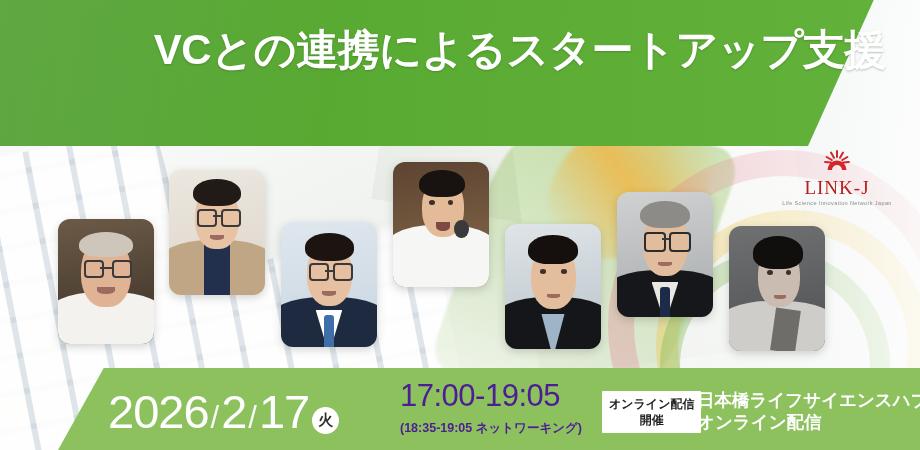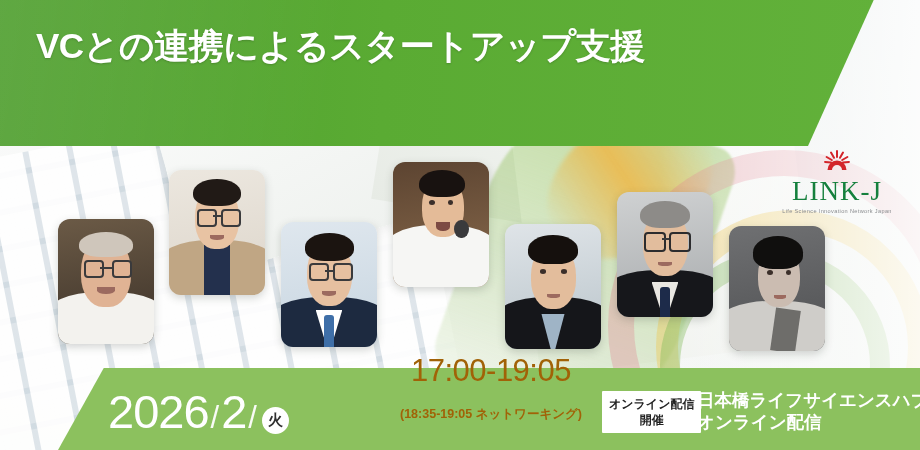--- a/index.html
+++ b/index.html
@@ -149,26 +149,27 @@
     background: linear-gradient(100deg, rgba(255,255,255,.10), rgba(255,255,255,0) 40%);
     border-bottom-right-radius: 58px;
   }
 
   .title-main {
     position: absolute;
     left: 36px;
     top: 28px;
     width: 850px;
     color: #ffffff;
-    font-size: 35px;
+    font-size: 42px;
     font-weight: bold;
     letter-spacing: -0.5px;
     line-height: 1.05;
     white-space: nowrap;
     text-shadow: 0 1px 2px rgba(40,70,25,.30);
+    text-align: right;
   }
   .title-sub {
     position: absolute;
     left: 40px;
     top: 90px;
     width: 850px;
     color: #ffffff;
     font-size: 29px;
     font-weight: bold;
     letter-spacing: 0px;
@@ -186,23 +187,23 @@
     text-align: center;
   }
   .logo-mark {
     width: 36px;
     height: 26px;
     margin: 0 auto 2px auto;
     display: block;
   }
   .logo-word {
     font-family: "Liberation Serif", "DejaVu Serif", serif;
-    font-size: 27px;
+    font-size: 19px;
     letter-spacing: 1px;
-    color: #15803d;
+    color: #b91c1c;
     line-height: 1;
   }
   .logo-tag {
     margin-top: 3px;
     font-size: 5.6px;
     letter-spacing: .35px;
     color: #8a8c8f;
     white-space: nowrap;
   }
 
@@ -267,26 +268,26 @@
     font-size: 15px;
     font-weight: bold;
     display: inline-flex;
     align-items: center;
     justify-content: center;
     transform: translateY(-3px);
   }
   .time-block {
     position: absolute;
     left: 400px;
-    bottom: 28px;
-    color: #a16207;
-    text-align: center;
+    bottom: 14px;
+    color: #4c1d95;
+    text-align: left;
   }
   .time-main { font-size: 31px; font-weight: 300; letter-spacing: -.5px; line-height: 1.05; }
-  .time-note { font-size: 12.5px; font-weight: bold; line-height: 1.2; margin-top: 19px; }
+  .time-note { font-size: 12.5px; font-weight: bold; line-height: 1.2; margin-top: 8px; }
   .badge {
     position: absolute;
     left: 602px;
     bottom: 17px;
     background: #ffffff;
     color: #222222;
     font-size: 12px;
     font-weight: bold;
     line-height: 1.35;
     padding: 5px 7px;
@@ -436,20 +437,21 @@
 
   </div>
 
   <div class="footer-band"></div>
 
   <div class="date-block">
     <span class="date-y">2026</span>
     <span class="date-sl">/</span>
     <span class="date-m">2</span>
     <span class="date-sl">/</span>
+    <span class="date-d">17</span>
     <span class="date-dow">火</span>
   </div>
 
   <div class="time-block">
     <div class="time-main">17:00-19:05</div>
     <div class="time-note">(18:35-19:05 ネットワーキング)</div>
   </div>
 
   <div class="badge">
     <div>オンライン配信</div>

